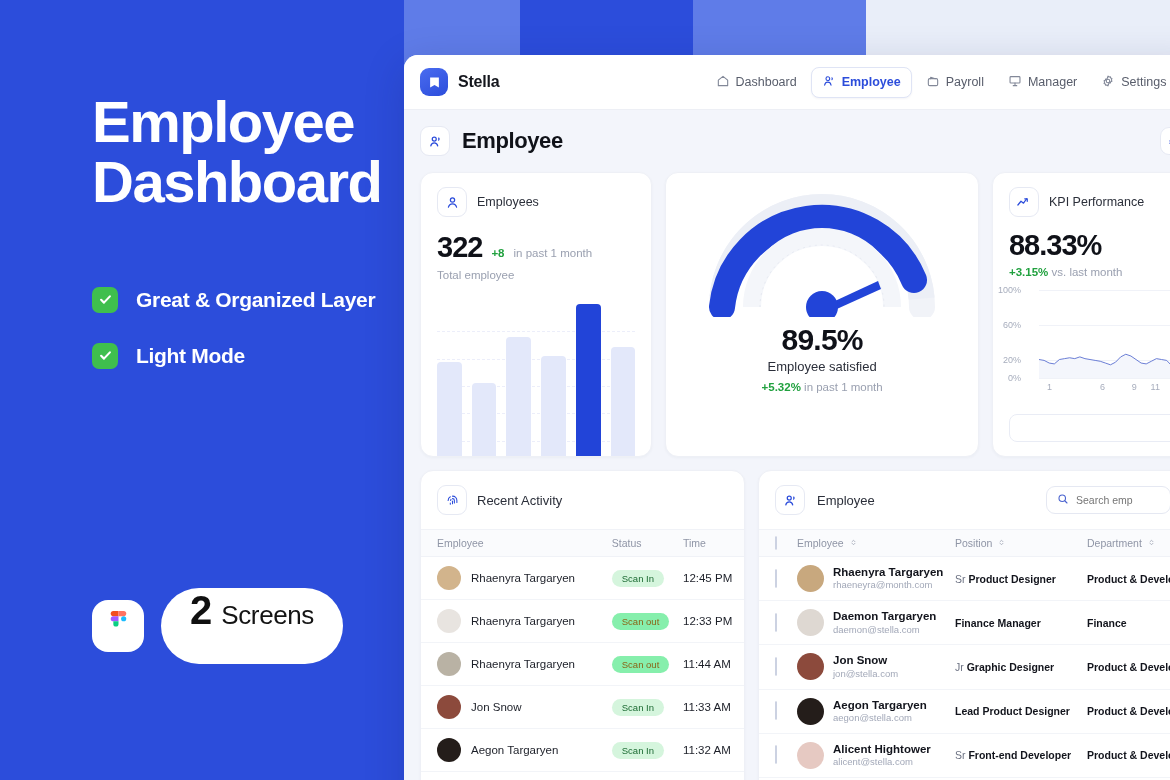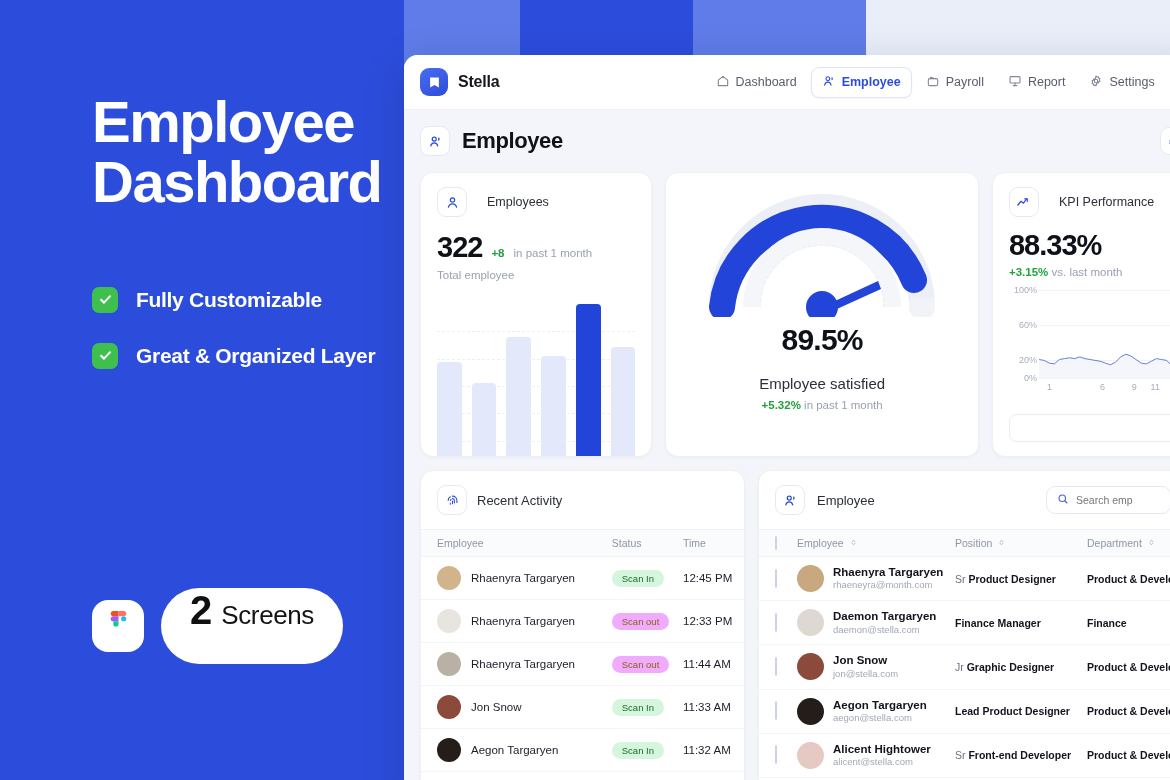--- a/index.html
+++ b/index.html
@@ -97,21 +97,21 @@
     width: 28px; height: 28px; border-radius: 9px; background: #fff;
     border: 1px solid #e6e9f3; display: flex; align-items: center; justify-content: center;
   }
 
   
   .cards { display: flex; gap: 13px; padding: 0 16px; }
   .card {
     background: #fff; border-radius: 13px; border: 1px solid #eef0f6;
     box-shadow: 0 1px 3px rgba(30,40,80,.04); overflow: hidden;
   }
-  .card-head { display: flex; align-items: center; gap: 20px; padding: 14px 16px 8px; }
+  .card-head { display: flex; align-items: center; gap: 10px; padding: 14px 16px 8px; }
   .card-title { font-size: 12.5px; font-weight: 500; color: #2b2f3a; }
 
   .card-employees { width: 237px; height: 285px; position: relative; }
   .big-row { display: flex; align-items: baseline; gap: 9px; padding: 6px 16px 0; }
   .big-num { font-size: 29px; font-weight: 600; color: #0f1118; letter-spacing: -1px; }
   .delta-pos { font-size: 11.5px; font-weight: 700; color: #21a13f; }
   .delta-sub { font-size: 11.5px; color: #9aa0b0; }
   .sub-label { font-size: 11.5px; color: #9aa0b0; padding: 5px 16px 0; }
 
   .barchart {
@@ -119,29 +119,29 @@
   }
   .grid-line { position: absolute; left: 0; right: 0; border-top: 1px dashed #eceefa; }
   .bars { position: absolute; inset: 0; display: flex; align-items: flex-end; gap: 10px; }
   .bar { flex: 1; border-radius: 4px 4px 0 0; background: #e3e8fa; }
   .bar.hi { background: #2244d8; }
 
   .card-satisfaction { width: 320px; height: 285px; position: relative; }
   .gauge-wrap { position: relative; width: 100%; height: 140px; margin-top: 4px; }
   .gauge-wrap svg { display: block; margin: 0 auto; }
   .sat-num { text-align: center; font-size: 30px; font-weight: 600; color: #0f1118; letter-spacing: -0.8px; margin-top: 6px; }
-  .sat-label { text-align: center; font-size: 15px; color: #2b2f3a; margin-top: 18px; }
+  .sat-label { text-align: center; font-size: 13px; color: #2b2f3a; margin-top: 2px; }
   .sat-delta { text-align: center; font-size: 11.5px; margin-top: 7px; }
 
   .card-kpi { width: 200px; height: 285px; position: relative; }
   .kpi-num { font-size: 29px; font-weight: 600; color: #0f1118; letter-spacing: -1px; padding: 4px 16px 0; }
   .kpi-delta { padding: 4px 16px 0; font-size: 11.5px; }
   .kpi-chart { position: relative; margin: 12px 0 0 0; height: 112px; }
   .kpi-yaxis { position: absolute; left: 12px; top: 0; width: 32px; height: 88px; }
-  .kpi-ytick { position: absolute; right: 0; font-size: 9px; color: #a7adbd; transform: translateY(-50%); }
+  .kpi-ytick { position: absolute; right: 16px; font-size: 9px; color: #a7adbd; transform: translateY(-50%); }
   .kpi-plot { position: absolute; left: 46px; right: 0; top: 0; height: 88px; }
   .kpi-hline { position: absolute; left: 0; right: 0; border-top: 1px solid #f0f2f8; }
   .kpi-xaxis { position: absolute; left: 46px; right: 0; top: 92px; height: 16px; }
   .kpi-xtick { position: absolute; font-size: 9px; color: #a7adbd; transform: translateX(-50%); }
   .kpi-footer {
     position: absolute; left: 16px; right: 0; bottom: 14px; height: 28px;
     border: 1px solid #e9ecf5; border-radius: 8px; background: #fff;
   }
 
   
@@ -169,21 +169,21 @@
   .act-name-cell { display: flex; align-items: center; gap: 10px; }
   .avatar {
     width: 24px; height: 24px; border-radius: 50%; flex: none;
     background-size: cover; background-position: center;
   }
   .pill {
     display: inline-block; padding: 3px 10px; border-radius: 11px;
     font-size: 9.5px; font-weight: 500;
   }
   .pill-in { background: #d5f5dd; color: #1c6b33; }
-  .pill-out { background: #f0abfc; color: #8a6416; }
+  .pill-out { background: #86efac; color: #8a6416; }
   .act-time { font-size: 11px; color: #1c1f28; }
 
   .emp-panel { flex: 1; }
   .emp-head { display: flex; align-items: center; padding: 14px 16px; gap: 12px; }
   .search-box {
     margin-left: auto; display: flex; align-items: center; gap: 7px;
     border: 1px solid #e5e8f2; border-radius: 9px; height: 28px; padding: 0 10px;
     width: 125px; background: #fff;
   }
   .search-box input {
@@ -230,29 +230,29 @@
     <span>Dashboard</span>
   </h1>
 
   <div class="features" id="features-list">
   <div class="feat">
     <span class="check">
           <svg viewBox="0 0 24 24" fill="none" stroke="#fff" stroke-width="3.4" stroke-linecap="round" stroke-linejoin="round" aria-hidden="true">
             <path d="M5 12.5l4.5 4.5L19 7"></path>
           </svg>
         </span>
-    <span class="feat-label">Fully Customizable</span>
+    <span class="feat-label">Great &amp; Organized Layer</span>
   </div>
   <div class="feat">
     <span class="check">
           <svg viewBox="0 0 24 24" fill="none" stroke="#fff" stroke-width="3.4" stroke-linecap="round" stroke-linejoin="round" aria-hidden="true">
             <path d="M5 12.5l4.5 4.5L19 7"></path>
           </svg>
         </span>
-    <span class="feat-label">Great &amp; Organized Layer</span>
+    <span class="feat-label">Light Mode</span>
   </div>
     </div>
 
   <div class="badges">
     <div class="figma-badge">
       <svg viewBox="0 0 24 36" width="21" height="31" aria-hidden="true">
         <path d="M6 0h6v6H6a3 3 0 0 1 0-6z" fill="#f24e1e"></path>
         <path d="M12 0h6a3 3 0 0 1 0 6h-6V0z" fill="#ff7262"></path>
         <path d="M6 6h6v6H6a3 3 0 0 1 0-6z" fill="#a259ff"></path>
         <path d="M18 6a3 3 0 0 1 0 6 3 3 0 0 1 0-6z" fill="#1abcfe"></path>
@@ -297,21 +297,21 @@
               <rect x="4" y="8" width="16" height="12" rx="2.5"></rect>
               <path d="M8 8V5.5l8 2.5"></path>
             </svg></span>
     <span>Payroll</span>
   </div>
         <div class="nav-item">
     <span><svg viewBox="0 0 24 24" fill="none" stroke="#828898" stroke-width="1.9" stroke-linecap="round" stroke-linejoin="round" aria-hidden="true">
               <rect x="3.5" y="4.5" width="17" height="11" rx="1.5"></rect>
               <path d="M12 15.5V20M9 20h6"></path>
             </svg></span>
-    <span>Report</span>
+    <span>Manager</span>
   </div>
         <div class="nav-item">
     <span><svg viewBox="0 0 24 24" fill="none" stroke="#828898" stroke-width="1.9" stroke-linecap="round" stroke-linejoin="round" aria-hidden="true">
               <circle cx="12" cy="12" r="3"></circle>
               <path d="M12 3.5l1.7 1.6 2.3-.4.6 2.2 2.1 1-.9 2.2.9 2.2-2.1 1-.6 2.2-2.3-.4L12 20.5l-1.7-1.6-2.3.4-.6-2.2-2.1-1 .9-2.2-.9-2.2 2.1-1 .6-2.2 2.3.4L12 3.5z"></path>
             </svg></span>
     <span>Settings</span>
   </div>
       </nav>
   </div>

